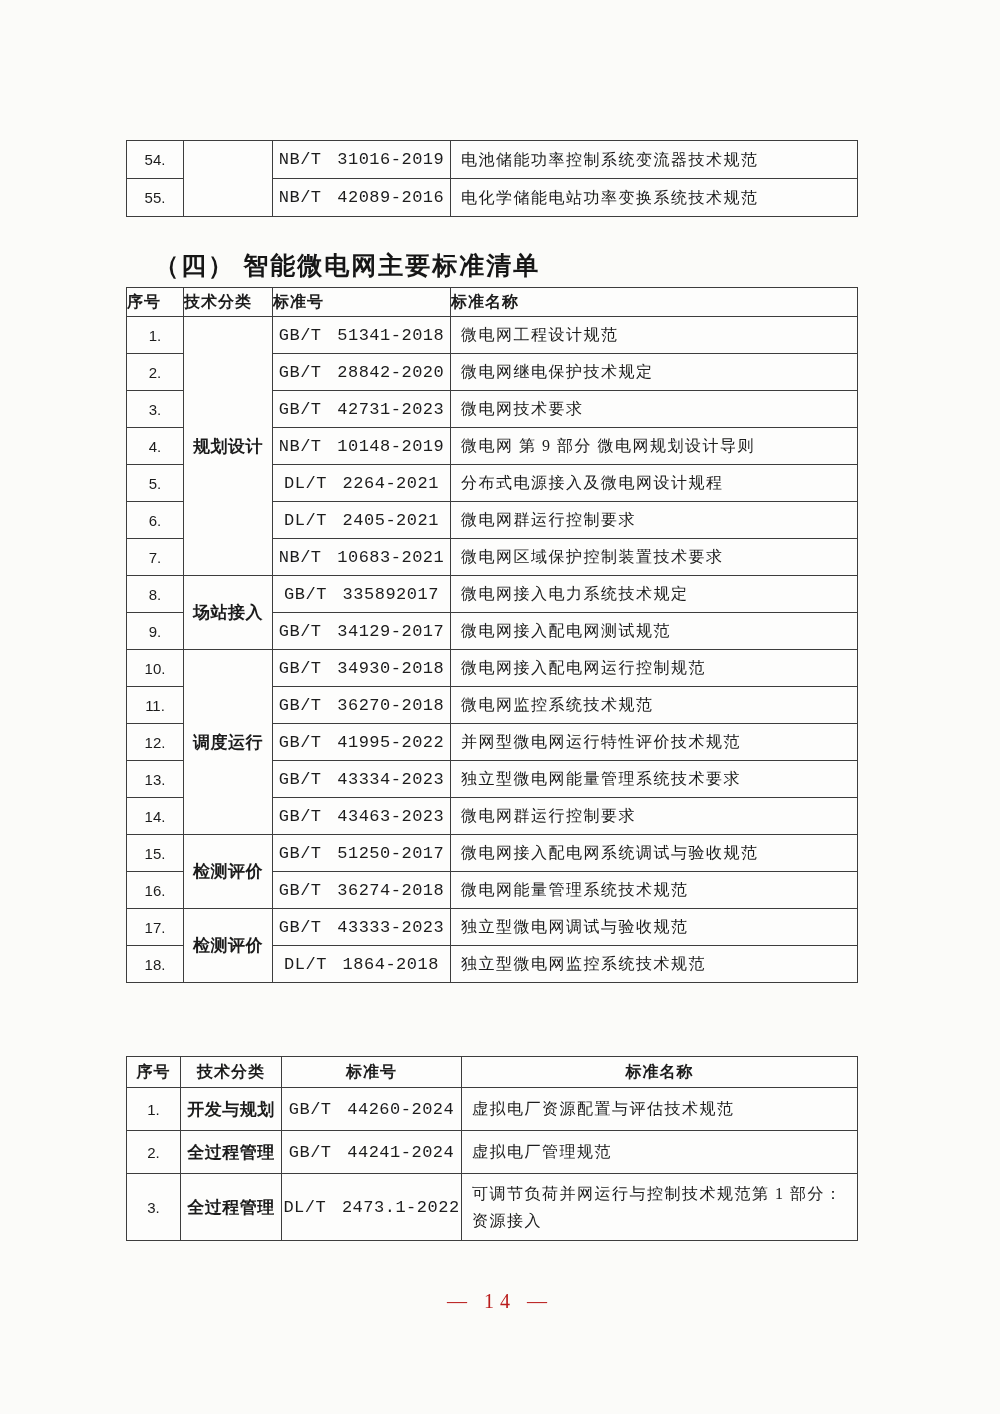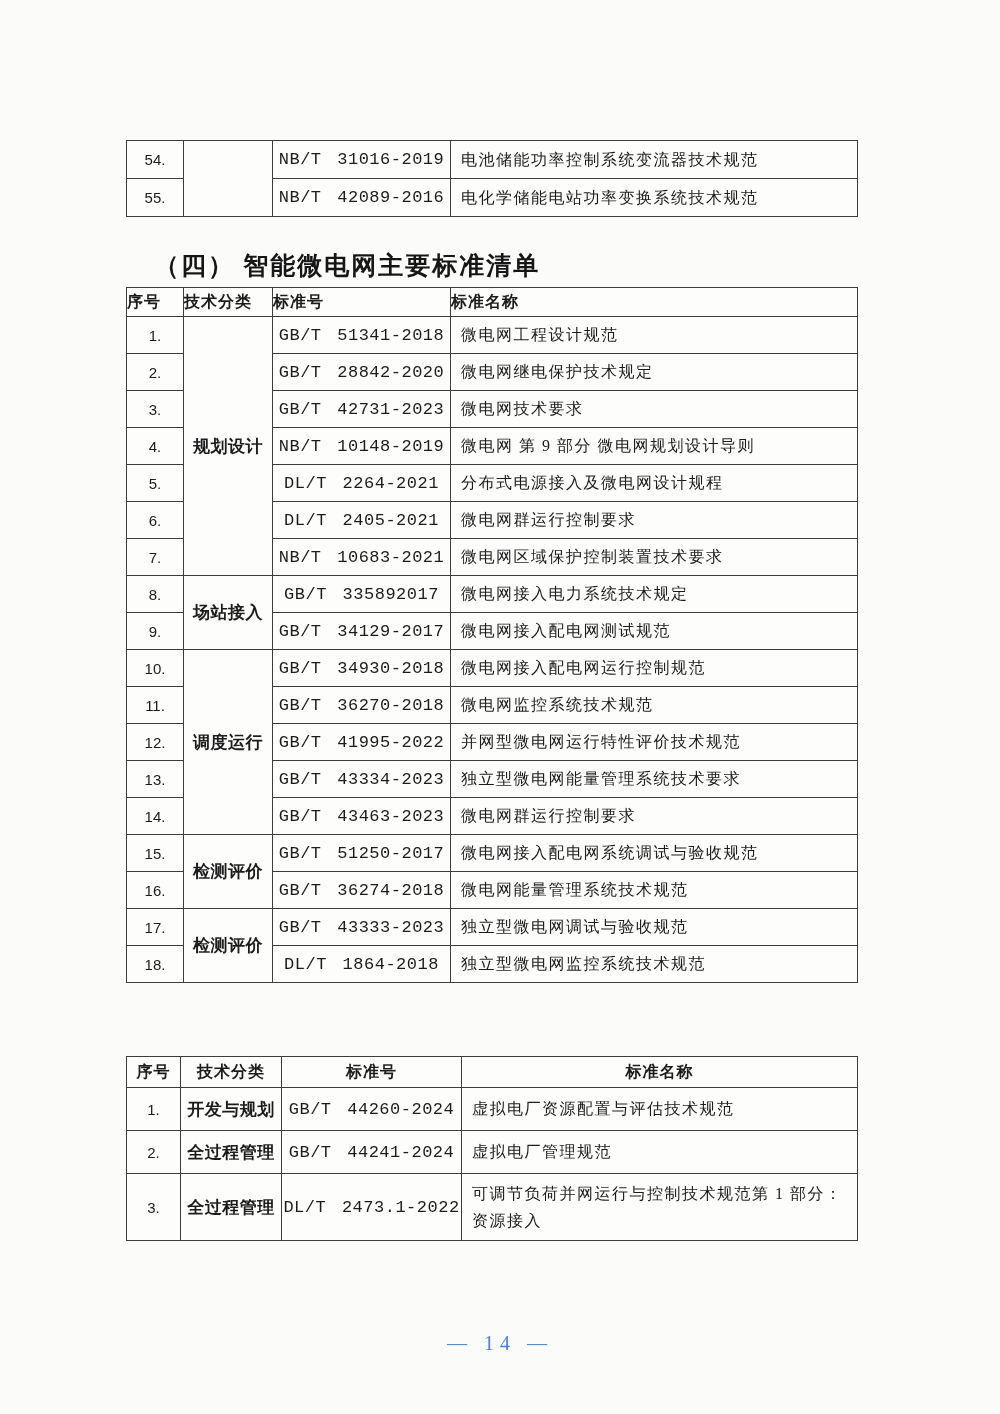--- a/index.html
+++ b/index.html
@@ -86,27 +86,27 @@
     font-weight:bold;
     font-size:25px;
     letter-spacing:2px;
     color:#161616;
     white-space:nowrap;
   }
   .h4{top:233px;}
   .h5{top:1005px;}
   .footer{
     position:absolute;
-    top:1332px;
+    top:1290px;
     left:0;width:1000px;
     text-align:center;
     font-family:"Liberation Serif", serif;
     font-size:20px;
     letter-spacing:6px;
-    color:#3b82f6;
+    color:#b91c1c;
   }
 </style>
 </head>
 <body>
 
 <div class="page">
 
   <table class="tbl t-top">
     <colgroup>
         <col style="width:57px">

